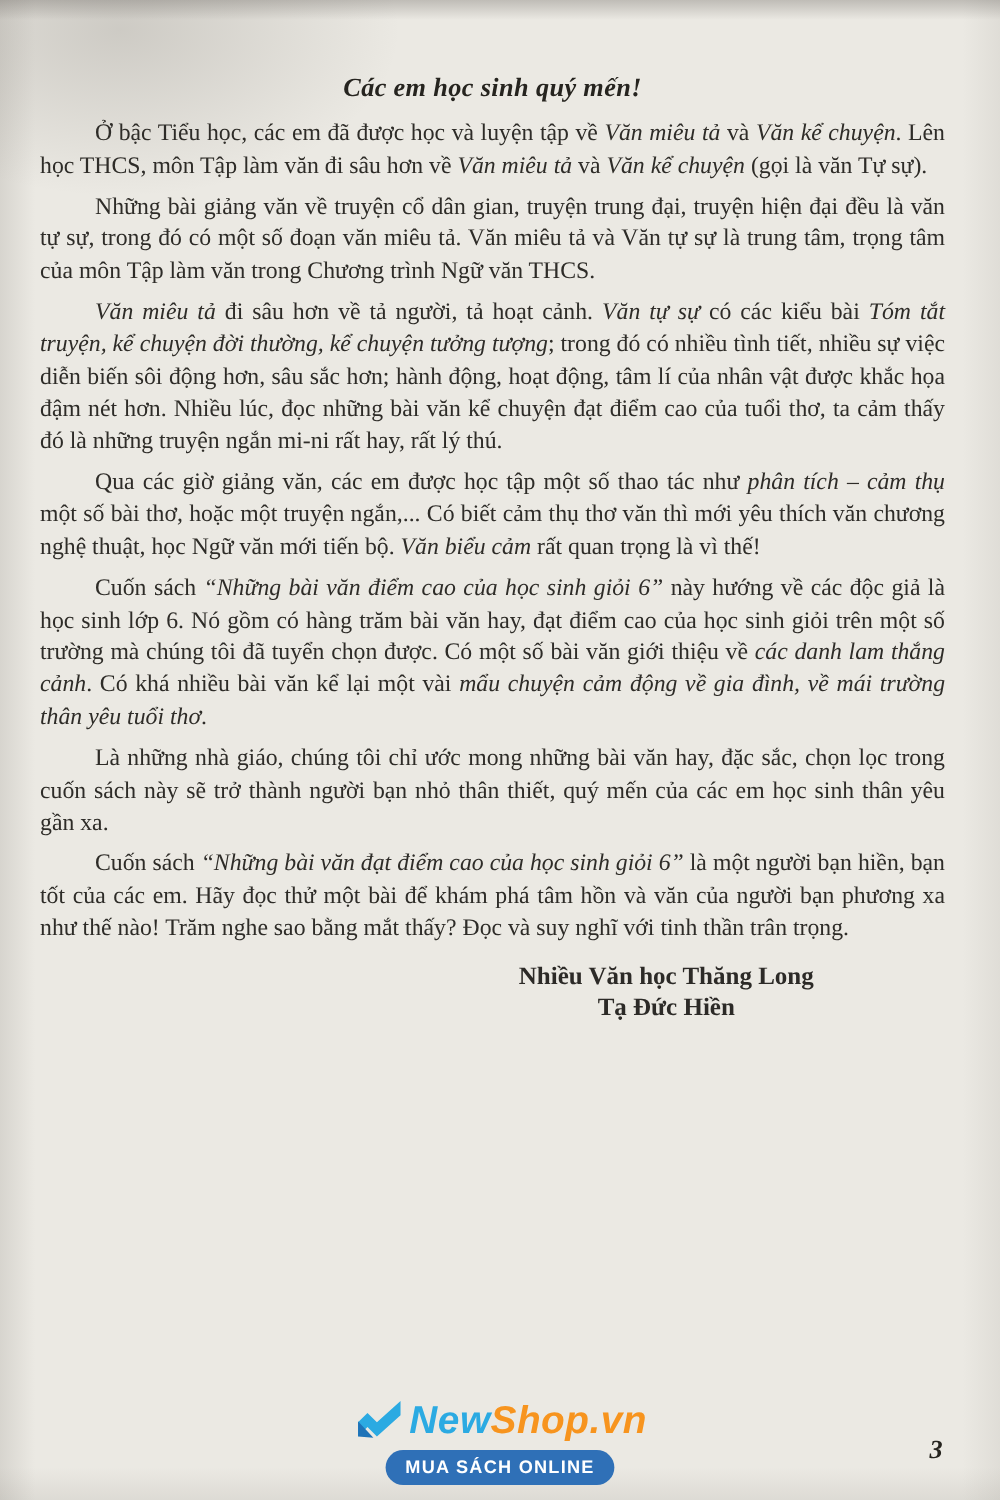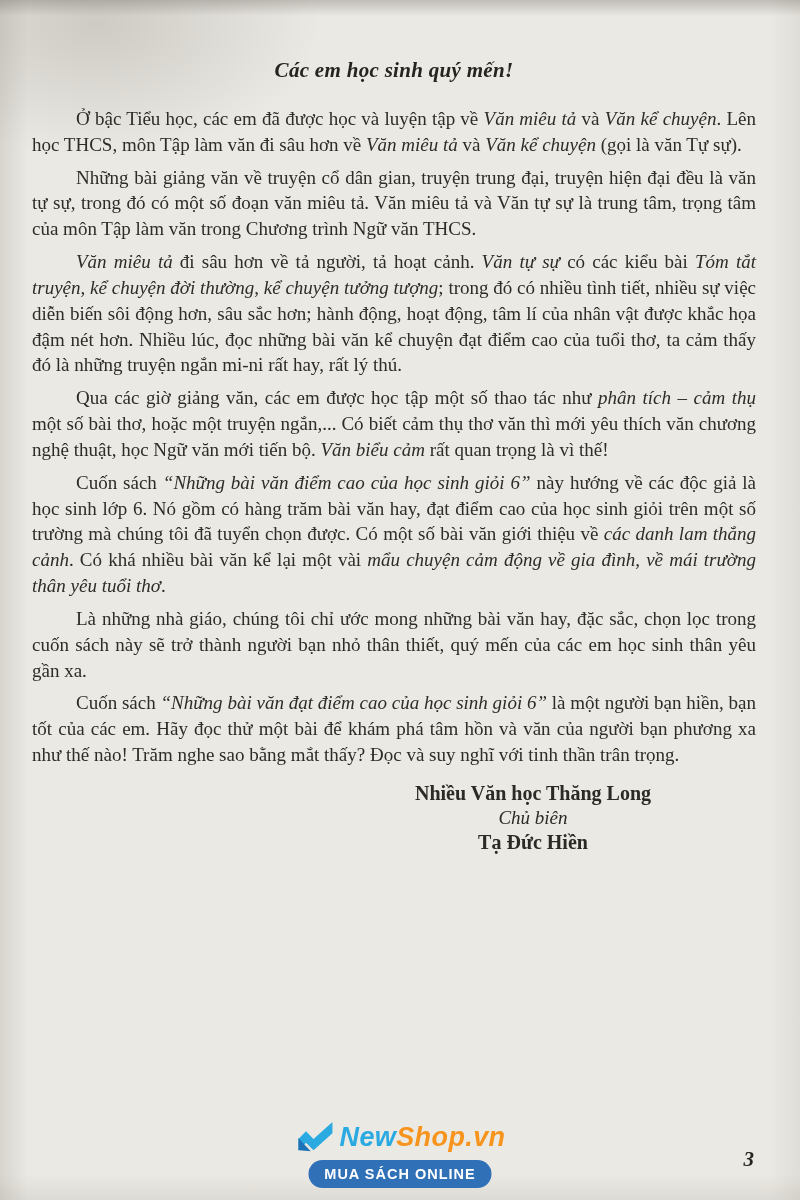--- a/index.html
+++ b/index.html
@@ -21,21 +21,21 @@
       linear-gradient(270deg, rgba(120,115,108,0.10) 0px, rgba(120,115,108,0) 30px),
       linear-gradient(0deg, rgba(120,115,108,0.12) 0px, rgba(120,115,108,0) 26px),
       #ebe9e3;
   }
   .title {
     text-align:center;
     font-size:21px;
     font-weight:bold;
     font-style:italic;
     letter-spacing:0.3px;
-    margin-bottom:23px;
+    margin-bottom:11px;
     color:#26241f;
   }
   .para {
     font-size:19px;
     line-height:1.36;
     text-align:justify;
     text-indent:44px;
     margin-bottom:7px;
     color:#2e2c28;
   }
@@ -54,21 +54,21 @@
     left:50%; bottom:12px;
     transform:translateX(-50%);
     text-align:center;
     font-family:"Liberation Sans", "DejaVu Sans", sans-serif;
   }
   .logo-row {
     display:flex; align-items:center; justify-content:center;
     gap:5px; margin-bottom:6px;
   }
   .logo-icon { display:inline-flex; }
-  .logo-text { font-size:27px; font-weight:bold; font-style:italic; letter-spacing:0.4px; }
+  .logo-text { font-size:31px; font-weight:bold; font-style:italic; letter-spacing:0.4px; }
   .logo-new  { color:#2baae2; }
   .logo-shop { color:#f7941e; }
   .badge {
     display:inline-block;
     background:#2f70b7;
     color:#ffffff;
     font-weight:bold;
     font-size:14.5px;
     letter-spacing:1px;
     padding:6px 16px;
@@ -95,21 +95,20 @@
       <p class="para"><span class="run-n">Những bài giảng văn về truyện cổ dân gian, truyện trung đại, truyện hiện đại đều là văn tự sự, trong đó có một số đoạn văn miêu tả. Văn miêu tả và Văn tự sự là trung tâm, trọng tâm của môn Tập làm văn trong Chương trình Ngữ văn THCS.</span></p>
       <p class="para"><span class="run-i">Văn miêu tả</span><span class="run-n"> đi sâu hơn về tả người, tả hoạt cảnh. </span><span class="run-i">Văn tự sự</span><span class="run-n"> có các kiểu bài </span><span class="run-i">Tóm tắt truyện, kể chuyện đời thường, kể chuyện tưởng tượng</span><span class="run-n">; trong đó có nhiều tình tiết, nhiều sự việc diễn biến sôi động hơn, sâu sắc hơn; hành động, hoạt động, tâm lí của nhân vật được khắc họa đậm nét hơn. Nhiều lúc, đọc những bài văn kể chuyện đạt điểm cao của tuổi thơ, ta cảm thấy đó là những truyện ngắn mi-ni rất hay, rất lý thú.</span></p>
       <p class="para"><span class="run-n">Qua các giờ giảng văn, các em được học tập một số thao tác như </span><span class="run-i">phân tích – cảm thụ</span><span class="run-n"> một số bài thơ, hoặc một truyện ngắn,... Có biết cảm thụ thơ văn thì mới yêu thích văn chương nghệ thuật, học Ngữ văn mới tiến bộ. </span><span class="run-i">Văn biểu cảm</span><span class="run-n"> rất quan trọng là vì thế!</span></p>
       <p class="para"><span class="run-n">Cuốn sách </span><span class="run-bi">“Những bài văn điểm cao của học sinh giỏi 6”</span><span class="run-n"> này hướng về các độc giả là học sinh lớp 6. Nó gồm có hàng trăm bài văn hay, đạt điểm cao của học sinh giỏi trên một số trường mà chúng tôi đã tuyển chọn được. Có một số bài văn giới thiệu về </span><span class="run-i">các danh lam thắng cảnh</span><span class="run-n">. Có khá nhiều bài văn kể lại một vài </span><span class="run-i">mẩu chuyện cảm động về gia đình, về mái trường thân yêu tuổi thơ</span><span class="run-n">.</span></p>
       <p class="para"><span class="run-n">Là những nhà giáo, chúng tôi chỉ ước mong những bài văn hay, đặc sắc, chọn lọc trong cuốn sách này sẽ trở thành người bạn nhỏ thân thiết, quý mến của các em học sinh thân yêu gần xa.</span></p>
       <p class="para"><span class="run-n">Cuốn sách </span><span class="run-bi">“Những bài văn đạt điểm cao của học sinh giỏi 6”</span><span class="run-n"> là một người bạn hiền, bạn tốt của các em. Hãy đọc thử một bài để khám phá tâm hồn và văn của người bạn phương xa như thế nào! Trăm nghe sao bằng mắt thấy? Đọc và suy nghĩ với tinh thần trân trọng.</span></p>
     </div>
 
   <div class="signature">
     <div class="sig-group">Nhiều Văn học Thăng Long</div>
-    <div class="sig-role">Chủ biên</div>
     <div class="sig-name">Tạ Đức Hiền</div>
   </div>
 
   <div class="footer">
     <div class="logo-row">
       <span class="logo-icon">
         <svg width="40" height="34" viewBox="0 0 42 36" aria-hidden="true">
           <polygon points="40,2 40,14 20,32 12,24 4,32 4,20 12,12 20,20" fill="#2baae2"></polygon>
           <polygon points="4,32 17,33 4,19" fill="#1e73b8"></polygon>
         </svg>

